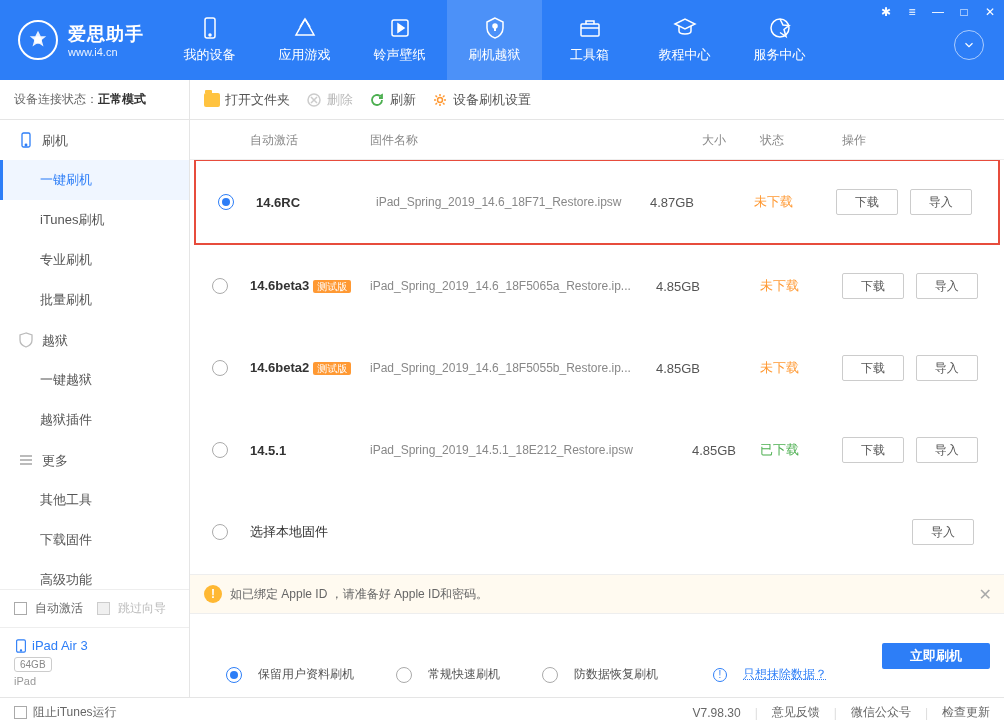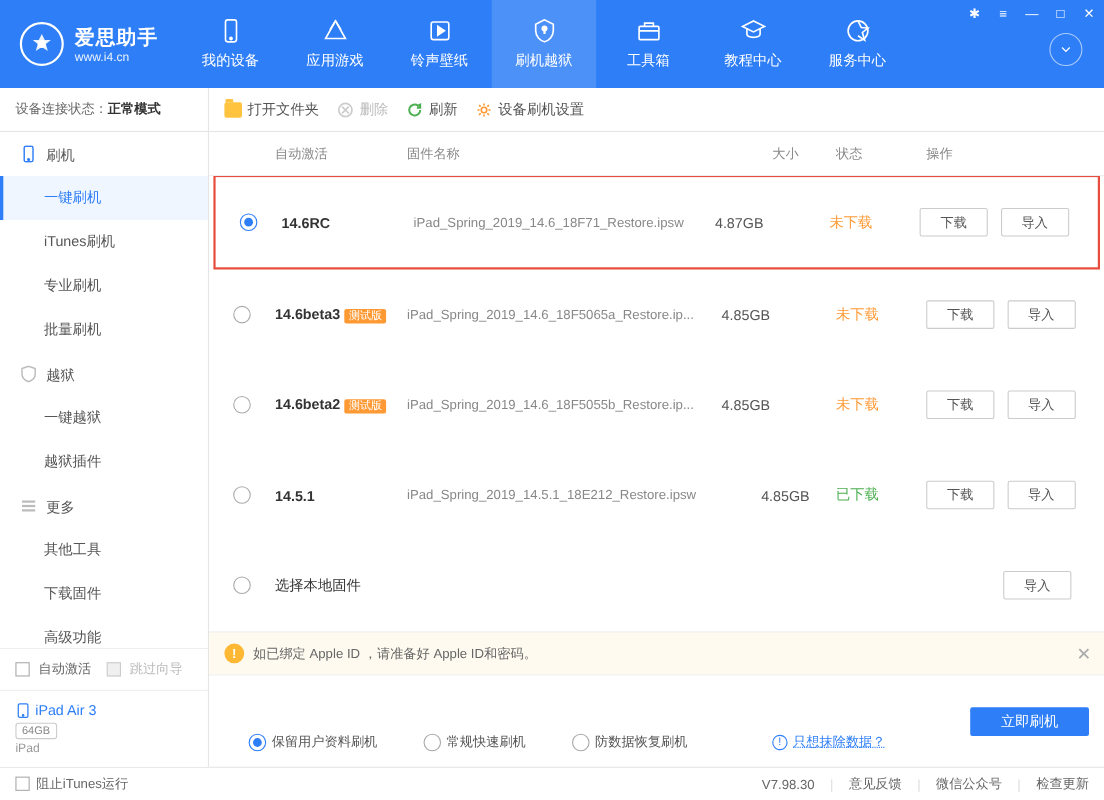--- a/index.html
+++ b/index.html
@@ -73,24 +73,24 @@
 .fw-name { color: #888; font-size:12px; }
 .action-btn { width: 62px; height: 26px; border: 1px solid #ccc; background: #fff; font-size: 12px; color: #555; cursor: pointer; border-radius: 2px; margin-right: 8px; }
 
 
 .notice { display:flex; align-items:center; padding:10px 14px; background:#fffaf0; border-top:1px solid #eee; font-size:12px; color:#666; position:relative;}
 .notice-icon { width:18px;height:18px;border-radius:50%;background:#ffb833;color:#fff;display:flex;align-items:center;justify-content:center;font-size:12px;margin-right:8px;font-weight:bold;}
 .notice-close { position:absolute; right:12px; top:10px; color:#aaa; cursor:pointer; font-size:16px;}
 
 
 .options-row { display:flex; align-items:center; padding:14px; border-top:1px solid #eee; gap:20px; font-size:12px; color:#555;}
-.opt { display:flex; align-items:center; gap:5px; cursor:pointer;margin-top:38px;}
+.opt { display:flex; align-items:center; gap:16px; cursor:pointer;margin-top:38px;}
 .info-icon { width:14px;height:14px;border:1.5px solid #2d7ef7;border-radius:50%;color:#2d7ef7;font-size:10px;display:flex;align-items:center;justify-content:center;}
 .link { color:#2d7ef7; text-decoration:underline dotted; cursor:pointer;}
-.primary-btn { background:#2d7ef7; color:#fff; border:none; padding:4px 28px; font-size:13px; cursor:pointer; border-radius:2px; margin-left:auto;}
+.primary-btn { background:#2d7ef7; color:#fff; border:none; padding:4px 28px; font-size:13px; cursor:pointer; border-radius:2px; margin-left:auto;font-weight:bold;}
 
 
 .footer { height: 30px; border-top: 1px solid #e5e5e5; display: flex; align-items: center; font-size: 12px; color: #666; padding: 0 14px; }
 .footer-left { display:flex; align-items:center; gap:6px;}
 .footer-right { margin-left:auto; display:flex; align-items:center; gap:14px;}
 .footer-sep { color:#ddd; }
 </style>
 </head>
 <body>
 

